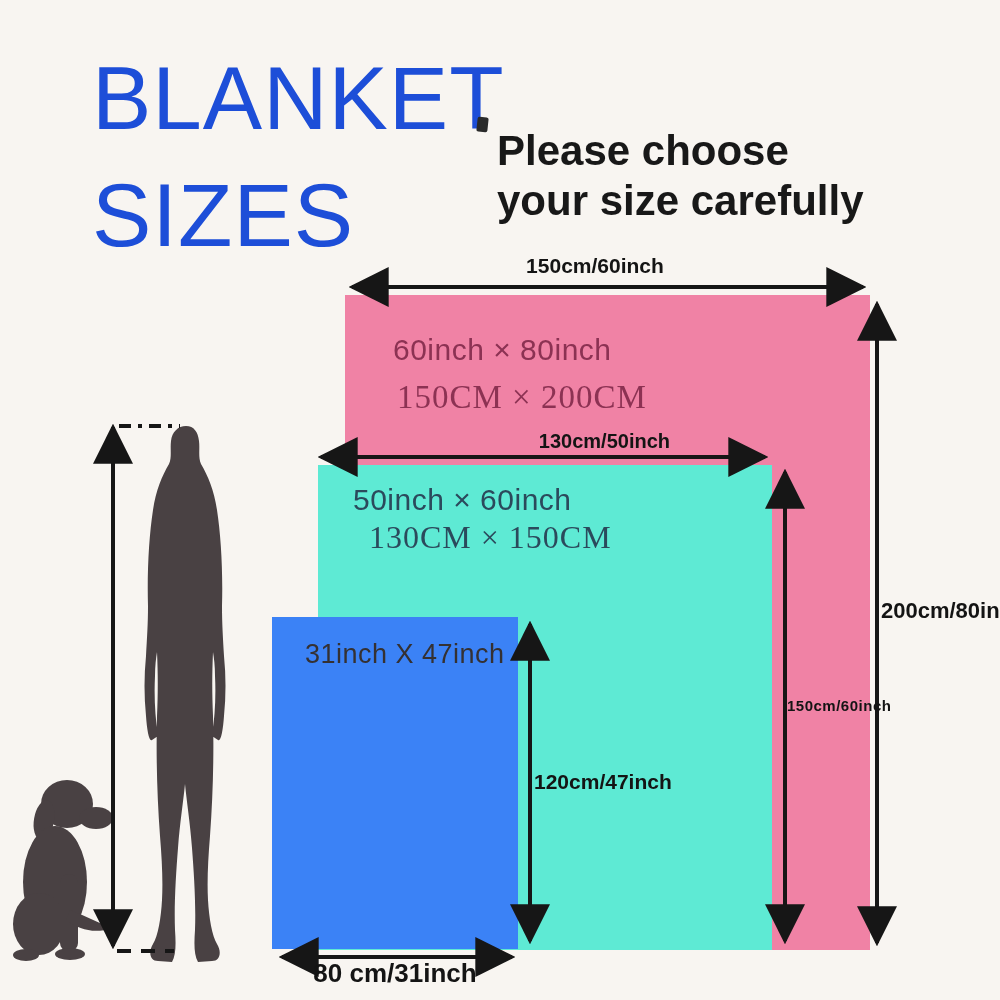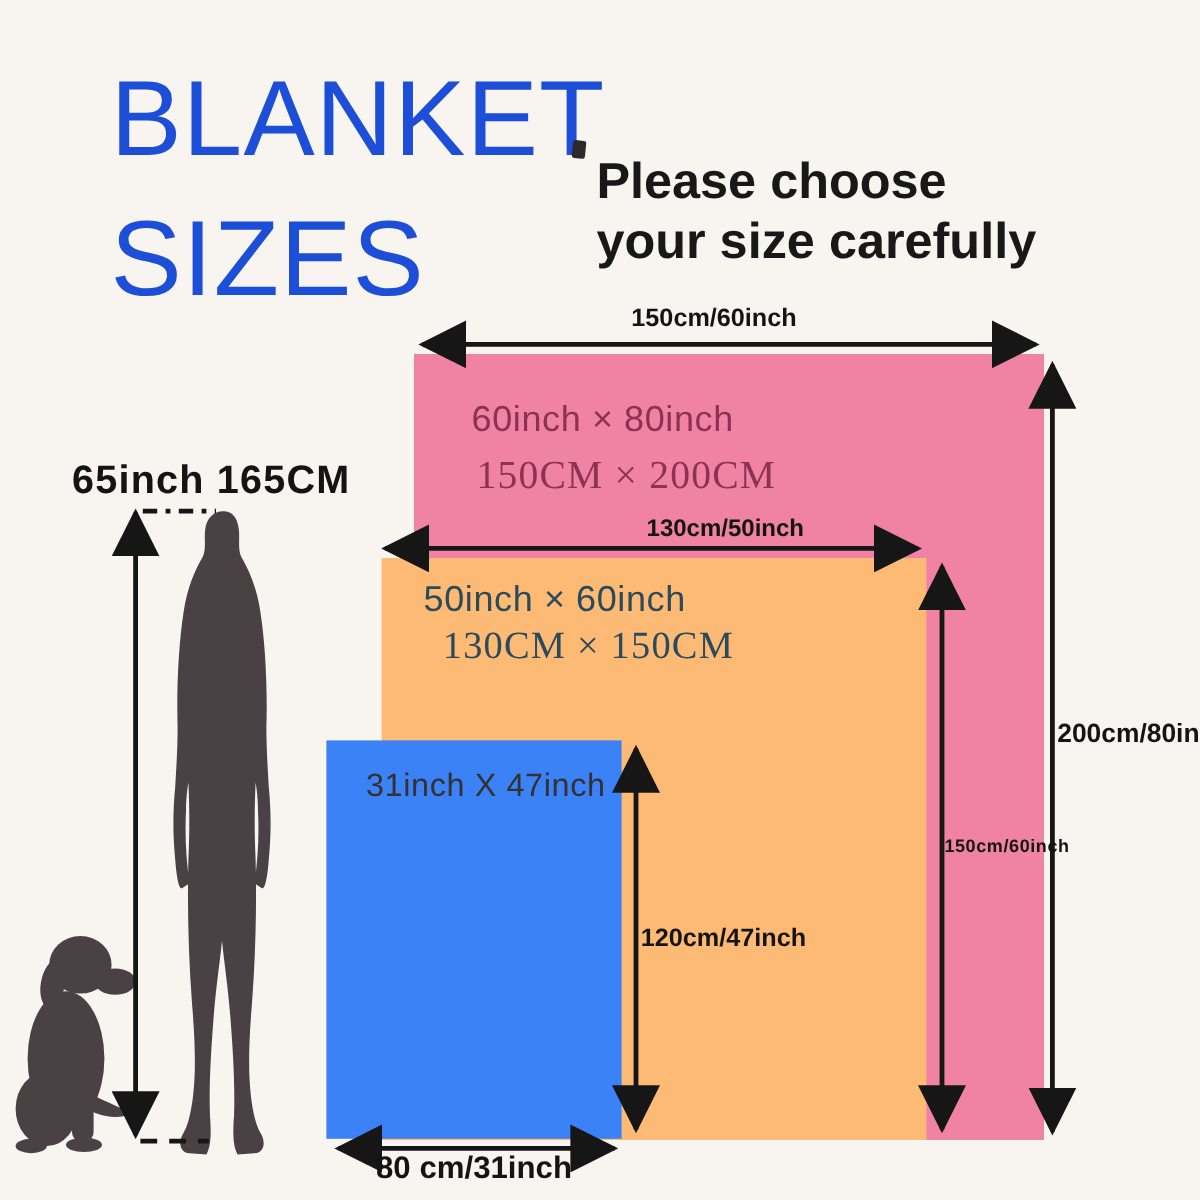--- a/index.html
+++ b/index.html
@@ -62,21 +62,21 @@
   <div class="abs subtitle">
     <div>Please choose</div>
     <div>your size carefully</div>
   </div>
 
   <div class="abs blanket blanket-large" style="background-color: rgb(240, 130, 165);">
     <div class="bl-line sans-line" style="color: rgb(140, 50, 83);">60inch × 80inch</div>
     <div class="bl-line serif-line" style="color: rgb(140, 50, 83);">150CM × 200CM</div>
   </div>
 
-  <div class="abs blanket blanket-medium" style="background-color: #fdba74;">
+  <div class="abs blanket blanket-medium" style="background-color: #5eead4;">
     <div class="bl-line sans-line" style="color: rgb(43, 74, 92);">50inch × 60inch</div>
     <div class="bl-line serif-line" style="color: rgb(43, 74, 92);">130CM × 150CM</div>
   </div>
 
   <div class="abs blanket blanket-small" style="background-color: #3b82f6;">
     <div class="bl-line sans-line" style="color: rgb(53, 49, 50);">31inch X 47inch</div>
   </div>
 
   <svg class="abs" style="left:138px;top:424px;" width="94" height="542" viewBox="0 0 94 542">
     <path fill="#494143" d="
@@ -125,15 +125,14 @@
       <path d="M117 951 H174" stroke-dasharray="14 10"></path>
     </g>
   </svg>
 
   <div class="lbl lbl-top-large">150cm/60inch</div>
   <div class="lbl lbl-top-medium">130cm/50inch</div>
   <div class="lbl lbl-height-large">200cm/80inch</div>
   <div class="lbl lbl-height-medium">150cm/60inch</div>
   <div class="lbl lbl-height-small">120cm/47inch</div>
   <div class="lbl lbl-bottom-small">80 cm/31inch</div>
-  <div class="lbl lbl-person">65inch 165CM</div>
 
 </div>
 
 </body></html>

